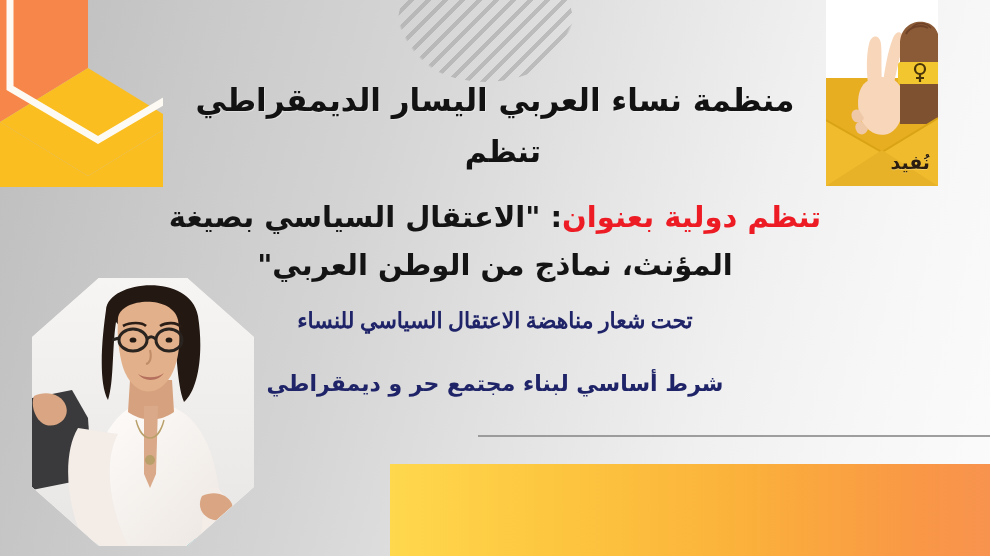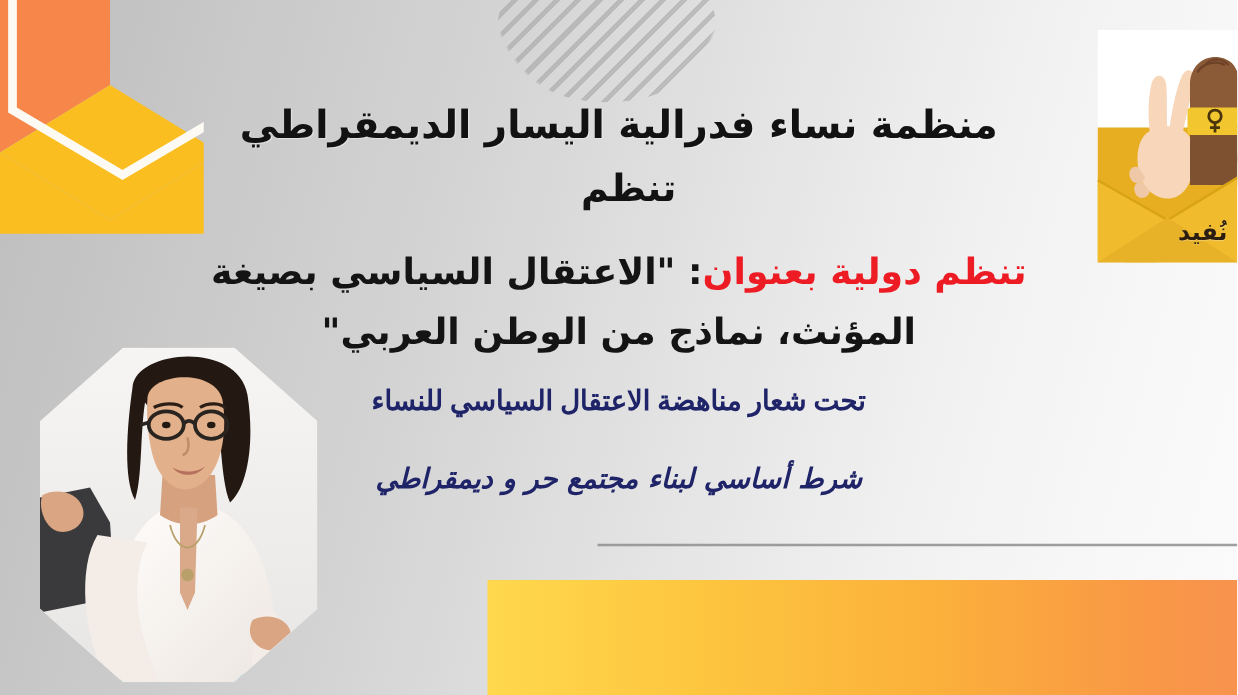--- a/index.html
+++ b/index.html
@@ -42,21 +42,21 @@
 
   
   .portrait{
     position:absolute;left:32px;top:278px;width:222px;height:268px;
     clip-path:polygon(30% 0%,70% 0%,100% 22%,100% 78%,70% 100%,30% 100%,0% 78%,0% 22%);
     overflow:hidden;background:#f4f2f0;
   }
   .portrait svg{display:block;width:222px;height:268px;}
 
   
-  .hands{position:absolute;left:878px;top:0px;width:112px;height:186px;margin-top:24px;}
+  .hands{position:absolute;left:826px;top:0px;width:112px;height:186px;}
   .hands svg{display:block;}
   .hands .nufid{
     position:absolute;right:8px;bottom:14px;
     font-family:"DejaVu Sans","Liberation Sans",sans-serif;
     font-weight:bold;font-size:19px;color:#2b1d10;
     direction:rtl;letter-spacing:0px;line-height:1;
     text-shadow:0 1px 0 rgba(255,255,255,.25);
   }
 
   
@@ -83,21 +83,20 @@
     letter-spacing:-0.3px;
   }
   .slogan{
     left:0;right:0;top:308px;font-size:22px;color:#1F2468;
     letter-spacing:-0.2px;
     font-family:Liberation Serif, serif;
   }
   .slogan2{
     left:0;right:0;top:371px;font-size:22px;color:#1F2468;
     letter-spacing:-0.2px;
-    font-style:italic;
   }
 </style>
 </head>
 <body>
 
 <div id="poster">
 
   <div class="striped-circle"></div>
 
   <div class="cube">
@@ -206,21 +205,21 @@
       <path d="M0,120 L56,152 L112,118" fill="none" stroke="#D9A316" stroke-width="2"></path>
       <path d="M0,186 L56,150 L112,186 Z" fill="#E7B228"></path>
     </svg>
     <div class="nufid">نُفيد</div>
   </div>
 
   <div class="thin-rule"></div>
 
   <div class="grad-block"></div>
 
-  <div class="txt org-line1">منظمة نساء فدرالية اليسار الديمقراطي</div>
+  <div class="txt org-line1">منظمة نساء العربي اليسار الديمقراطي</div>
 
   <div class="txt org-line2">تنظم</div>
 
   <div class="txt seminar">
     <span class="hl">تنظم دولية بعنوان</span><span>: "الاعتقال السياسي بصيغة</span>
   </div>
 
   <div class="txt seminar-line2">المؤنث، نماذج من الوطن العربي"</div>
 
   <div class="txt slogan">تحت شعار مناهضة الاعتقال السياسي للنساء</div>

